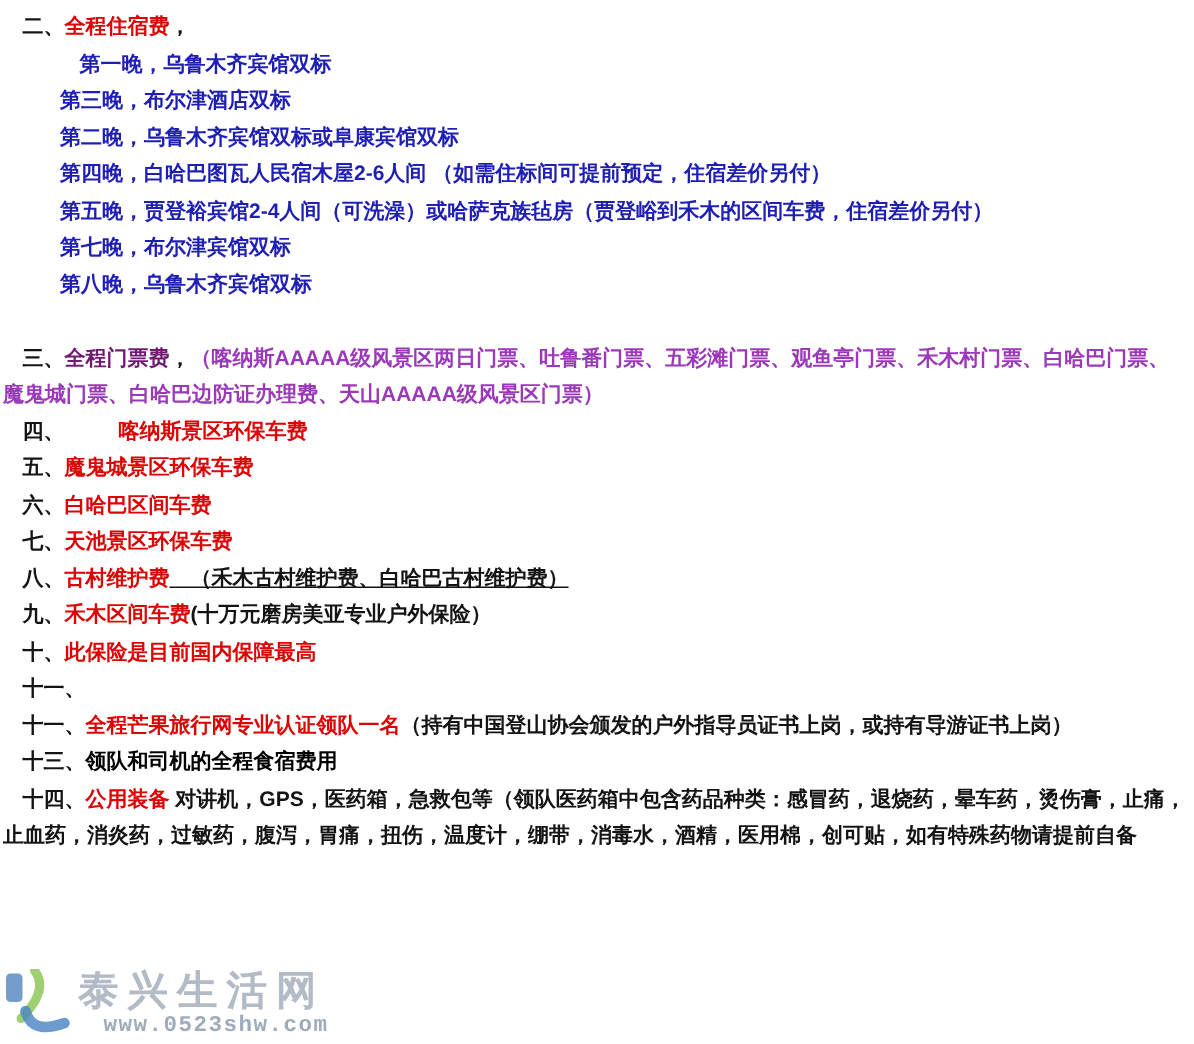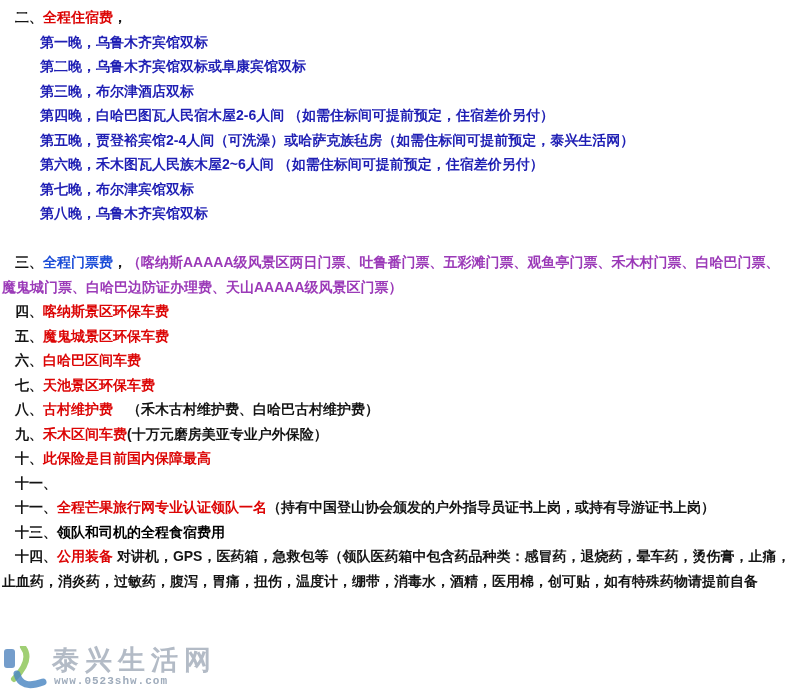--- a/index.html
+++ b/index.html
@@ -50,50 +50,49 @@
     font-family: "Liberation Sans", sans-serif;
     font-weight: bold;
     font-size: 27px;
     line-height: 32px;
     letter-spacing: 6px;
     color: rgba(162, 172, 186, 0.82);
     white-space: nowrap;
   }
   .wm-url {
     position: absolute;
-    left: 52px;
+    left: 67px;
     top: 31px;
     font-family: "Liberation Mono", monospace;
     font-weight: bold;
-    font-size: 11px;
+    font-size: 15px;
     letter-spacing: 1px;
     color: rgba(148, 162, 180, 0.9);
     white-space: nowrap;
   }
 </style>
 </head>
 <body>
 
 <div class="doc">
     <div class="para section"><span style="color: rgb(20, 20, 20);">二、</span><span style="color: rgb(220, 5, 5);">全程住宿费</span><span style="color: rgb(20, 20, 20);">，</span></div>
-    <div class="para sub"><span style="color: rgb(31, 31, 180);">第一晚，乌鲁木齐宾馆双标</span></div>
+    <div class="para sub"><span style="color: rgb(31, 31, 180); margin-left: 13px;">第一晚，乌鲁木齐宾馆双标</span></div>
+    <div class="para sub"><span style="color: rgb(31, 31, 180);">第三晚，布尔津酒店双标</span></div>
     <div class="para sub"><span style="color: rgb(31, 31, 180);">第二晚，乌鲁木齐宾馆双标或阜康宾馆双标</span></div>
-    <div class="para sub"><span style="color: rgb(31, 31, 180);">第三晚，布尔津酒店双标</span></div>
     <div class="para sub"><span style="color: rgb(31, 31, 180);">第四晚，白哈巴图瓦人民宿木屋2-6人间 （如需住标间可提前预定，住宿差价另付）</span></div>
-    <div class="para sub"><span style="color: rgb(31, 31, 180);">第五晚，贾登裕宾馆2-4人间（可洗澡）或哈萨克族毡房（如需住标间可提前预定，泰兴生活网）</span></div>
-    <div class="para sub"><span style="color: rgb(31, 31, 180);">第六晚，禾木图瓦人民族木屋2~6人间 （如需住标间可提前预定，住宿差价另付）</span></div>
+    <div class="para sub"><span style="color: rgb(31, 31, 180);">第五晚，贾登裕宾馆2-4人间（可洗澡）或哈萨克族毡房（贾登峪到禾木的区间车费，住宿差价另付）</span></div>
     <div class="para sub"><span style="color: rgb(31, 31, 180);">第七晚，布尔津宾馆双标</span></div>
     <div class="para sub"><span style="color: rgb(31, 31, 180);">第八晚，乌鲁木齐宾馆双标</span></div>
     <div class="para blank"></div>
-    <div class="para section"><span style="color: rgb(20, 20, 20);">三、</span><span style="color: #1d4ed8;">全程门票费</span><span style="color: rgb(20, 20, 20);">，</span><span style="color: rgb(155, 58, 184);">（喀纳斯AAAAA级风景区两日门票、吐鲁番门票、五彩滩门票、观鱼亭门票、禾木村门票、白哈巴门票、魔鬼城门票、白哈巴边防证办理费、天山AAAAA级风景区门票）</span></div>
-    <div class="para section"><span style="color: rgb(20, 20, 20);">四、</span><span style="color: rgb(220, 5, 5);">喀纳斯景区环保车费</span></div>
+    <div class="para section"><span style="color: rgb(20, 20, 20);">三、</span><span style="color: #701a75;">全程门票费</span><span style="color: rgb(20, 20, 20);">，</span><span style="color: rgb(155, 58, 184);">（喀纳斯AAAAA级风景区两日门票、吐鲁番门票、五彩滩门票、观鱼亭门票、禾木村门票、白哈巴门票、魔鬼城门票、白哈巴边防证办理费、天山AAAAA级风景区门票）</span></div>
+    <div class="para section"><span style="color: rgb(20, 20, 20);">四、</span><span style="color: rgb(220, 5, 5); margin-left: 36px;">喀纳斯景区环保车费</span></div>
     <div class="para section"><span style="color: rgb(20, 20, 20);">五、</span><span style="color: rgb(220, 5, 5);">魔鬼城景区环保车费</span></div>
     <div class="para section"><span style="color: rgb(20, 20, 20);">六、</span><span style="color: rgb(220, 5, 5);">白哈巴区间车费</span></div>
     <div class="para section"><span style="color: rgb(20, 20, 20);">七、</span><span style="color: rgb(220, 5, 5); text-align: right;">天池景区环保车费</span></div>
-    <div class="para section"><span style="color: rgb(20, 20, 20);">八、</span><span style="color: rgb(220, 5, 5);">古村维护费</span><span style="color: rgb(20, 20, 20);">　（禾木古村维护费、白哈巴古村维护费）</span></div>
+    <div class="para section"><span style="color: rgb(20, 20, 20);">八、</span><span style="color: rgb(220, 5, 5);">古村维护费</span><span style="color: rgb(20, 20, 20); text-decoration: underline;">　（禾木古村维护费、白哈巴古村维护费）</span></div>
     <div class="para section"><span style="color: rgb(20, 20, 20);">九、</span><span style="color: rgb(220, 5, 5);">禾木区间车费</span><span style="color: rgb(20, 20, 20);">(十万元磨房美亚专业户外保险）</span></div>
     <div class="para section"><span style="color: rgb(20, 20, 20);">十、</span><span style="color: rgb(220, 5, 5);">此保险是目前国内保障最高</span></div>
     <div class="para section"><span style="color: rgb(20, 20, 20);">十一、</span></div>
     <div class="para section"><span style="color: rgb(20, 20, 20);">十一、</span><span style="color: rgb(220, 5, 5);">全程芒果旅行网专业认证领队一名</span><span style="color: rgb(20, 20, 20);">（持有中国登山协会颁发的户外指导员证书上岗，或持有导游证书上岗）</span></div>
     <div class="para section"><span style="color: rgb(20, 20, 20); text-align: right;">十三、</span><span style="color: #000000;">领队和司机的全程食宿费用</span></div>
     <div class="para section"><span style="color: rgb(20, 20, 20);">十四、</span><span style="color: rgb(220, 5, 5);">公用装备</span><span style="color: rgb(20, 20, 20);"> 对讲机，GPS，医药箱，急救包等（领队医药箱中包含药品种类：感冒药，退烧药，晕车药，烫伤膏，止痛，止血药，消炎药，过敏药，腹泻，胃痛，扭伤，温度计，绷带，消毒水，酒精，医用棉，创可贴，如有特殊药物请提前自备</span></div>
   </div>
 
 <div class="watermark">
   <svg class="wm-logo" width="46" height="46" viewBox="0 0 46 46">

